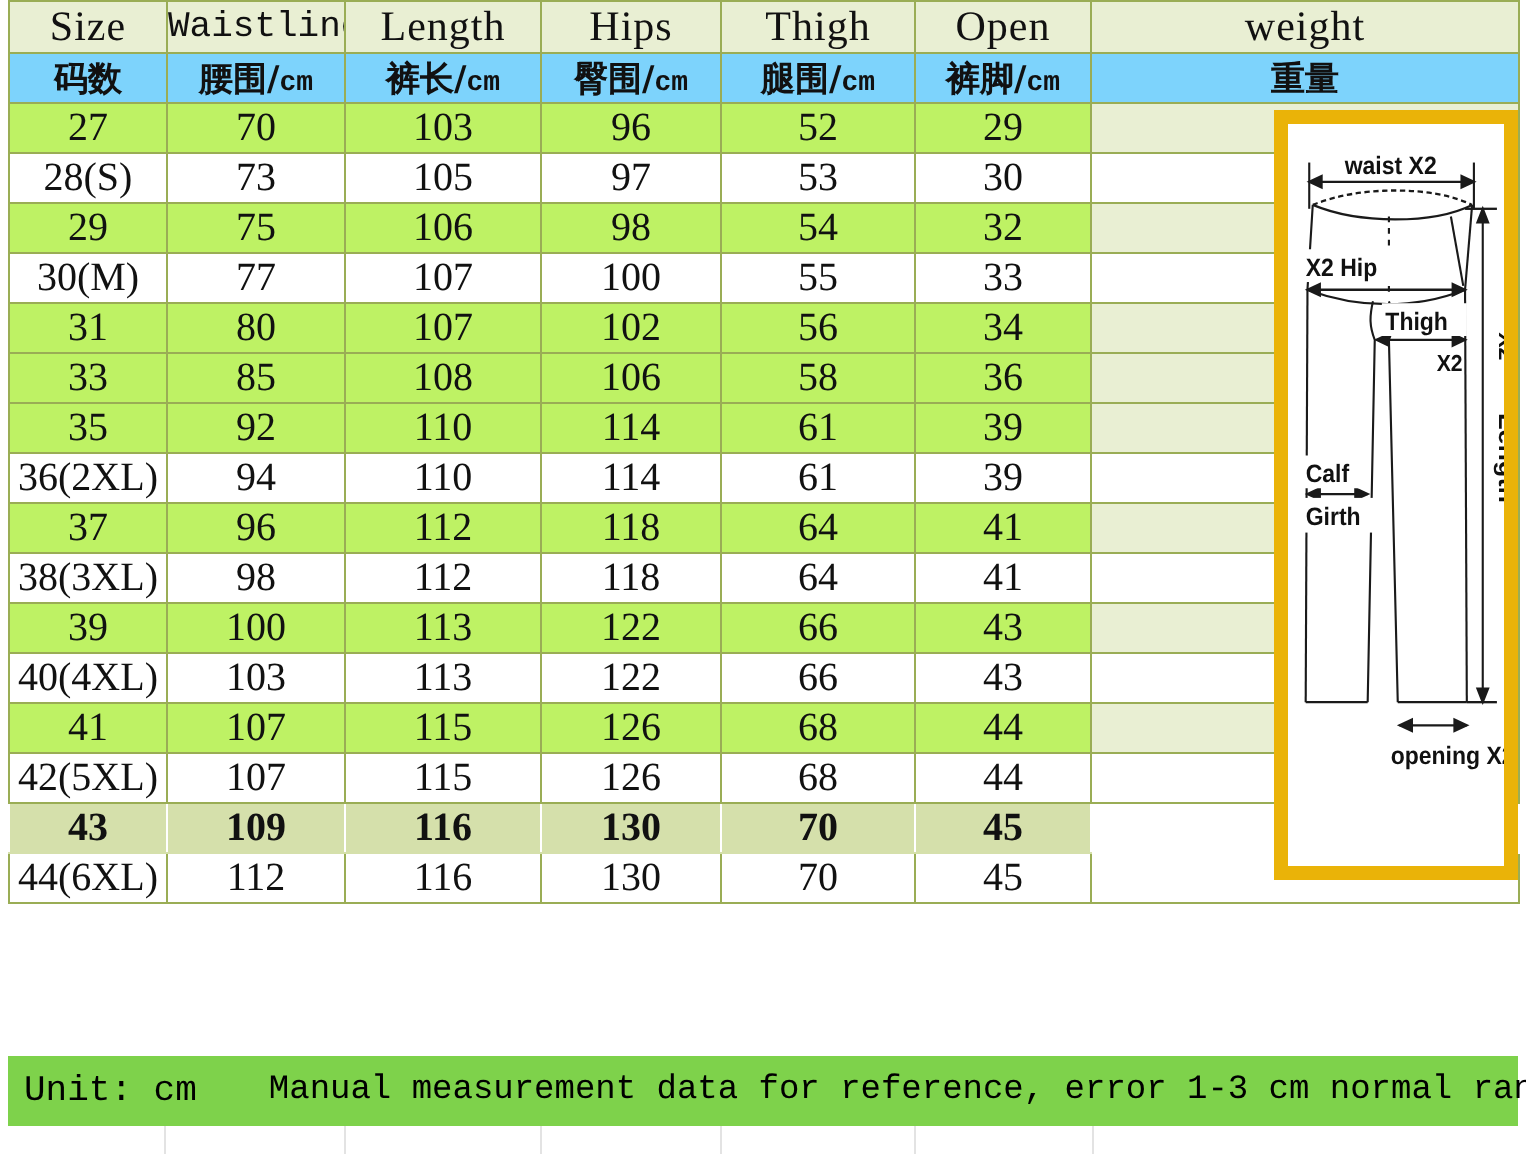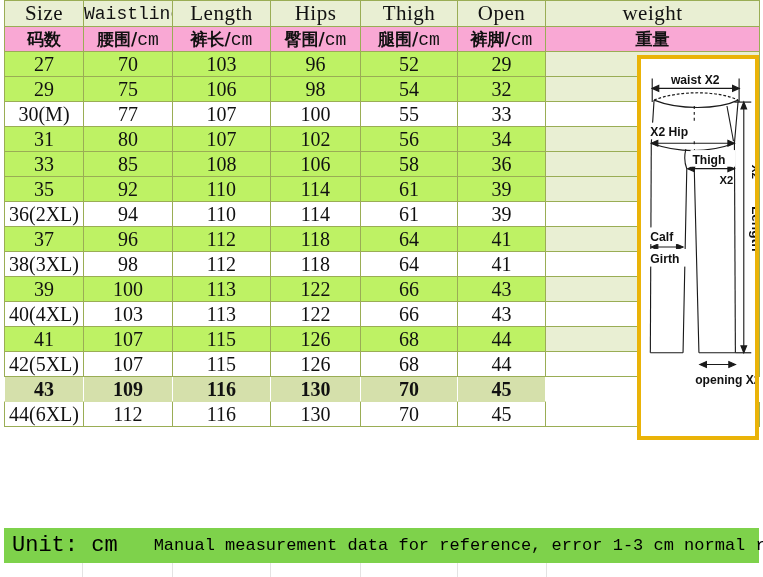--- a/index.html
+++ b/index.html
@@ -45,26 +45,26 @@
     background:#e9efd3;
     font-size:21px;
     letter-spacing:.5px;
   }
   tr.hdr-en td.mono{
     font-family:"Liberation Mono", monospace;
     font-size:18px;
     letter-spacing:0px;
   }
   tr.hdr-cn td{
-    background:#f9a8d4;
+    background:#7dd3fc;
     font-weight:bold;
     font-size:17px;
     font-family:"DejaVu Sans", sans-serif;
   }
-  tr.hdr-cn td .unit{font-size:18px;font-family:"Liberation Mono",monospace;font-weight:normal;}
+  tr.hdr-cn td .unit{font-size:14px;font-family:"Liberation Mono",monospace;font-weight:bold;}
 
   tr.odd td{background:#bef264;}
   tr.even td{background:#ffffff;}
 
   
   tr.hl td{
     background:#d5e0ab;
     border-left-color:transparent;
     border-right-color:transparent;
     border-top-color:#d5e0ab;
@@ -76,39 +76,39 @@
   td.blank{background:#ffffff;}
   tr.odd td.blank{background:#e9efd3;}
   tr.even td.blank{background:#ffffff;}
 
   
   .diagram{
     position:absolute;
     left:637px; top:55px;
     width:122px; height:385px;
     background:#ffffff;
-    border:4px solid #eab308;
+    border:7px solid #eab308;
     box-sizing:border-box;
     overflow:hidden;
   }
   .diagram svg{display:block;width:100%;height:100%;}
 
   
   .footer-band{
     position:absolute;
     left:4px; top:528px;
     width:755px; height:35px;
     background:#7ed24b;
     display:flex;
     align-items:center;
     box-sizing:border-box;
   }
   .footer-band .f-unit{
     font-family:"Liberation Mono", monospace;
-    font-size:22px;
+    font-size:18px;
     color:#000;
     padding-left:8px;
     white-space:nowrap;
   }
   .footer-band .f-note{
     font-family:"Liberation Mono", monospace;
     font-size:17px;
     color:#000;
     padding-left:36px;
     white-space:nowrap;
@@ -161,20 +161,29 @@
         </tr>
         <tr class="odd">
           <td>27</td>
           <td>70</td>
           <td>103</td>
           <td>96</td>
           <td>52</td>
           <td>29</td>
           <td class="blank"></td>
         </tr>
+        <tr class="even">
+          <td>28(S)</td>
+          <td>73</td>
+          <td>105</td>
+          <td>97</td>
+          <td>53</td>
+          <td>30</td>
+          <td class="blank"></td>
+        </tr>
         <tr class="odd">
           <td>29</td>
           <td>75</td>
           <td>106</td>
           <td>98</td>
           <td>54</td>
           <td>32</td>
           <td class="blank"></td>
         </tr>
         <tr class="even">

